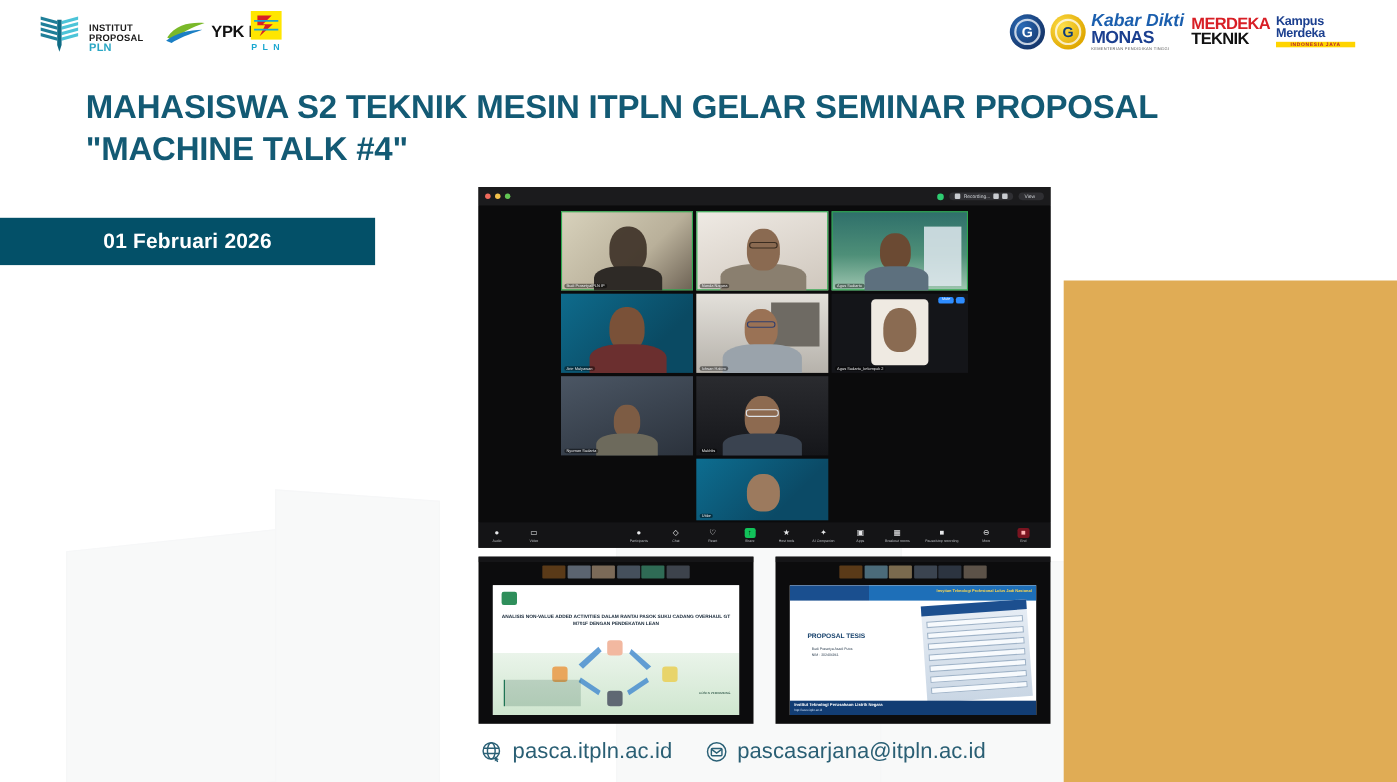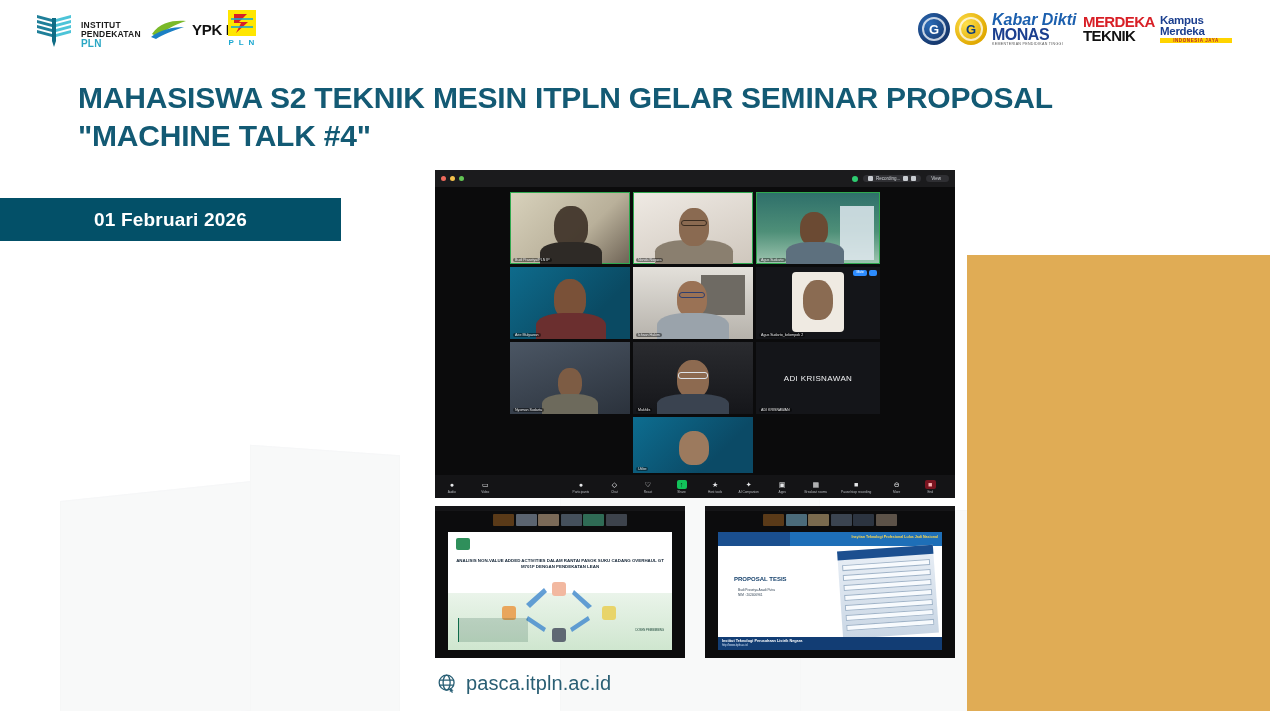--- a/index.html
+++ b/index.html
@@ -184,21 +184,21 @@
           <path d="M38 6 L23 10 L23 13 L38 9 Z"></path>
           <path d="M38 11 L23 15 L23 18 L38 14 Z"></path>
           <path d="M38 16 L23 20 L23 23 L38 19 Z"></path>
           <path d="M38 21 L23 25 L23 28 L38 24 Z"></path>
         </g>
         <path d="M19 9 L23 9 L23 32 L21 38 L19 32 Z" fill="#0f6c85"></path>
       </svg>
     </span>
     <span class="itpln-text">
       <span class="l1" style="display:block">INSTITUT</span>
-      <span class="l2" style="display:block">PENDEKATAN</span>
+      <span class="l2" style="display:block">PROPOSAL</span>
       <span class="l3" style="display:block">PLN</span>
     </span>
   </div>
 
   <div class="logo-ypk">
     <span class="ypk-swoosh">
       <svg width="38" height="22" viewBox="0 0 38 22">
         <path d="M2 16 C10 4 24 2 36 3 C24 7 14 12 8 19 Z" fill="#7ab929"></path>
         <path d="M1 19 C10 12 22 9 34 9 C22 13 12 17 6 21 Z" fill="#1b7fc4"></path>
       </svg>
@@ -328,24 +328,20 @@
         <span class="nm">Nyoman Sudarta</span>
       </div>
 
       <div class="tile" style="left:198px;top:155px;width:120px;height:72px;background:linear-gradient(180deg,#2a2b2f,#15161a);">
         <span class="face" style="left:44px;top:18px;width:32px;height:38px;background:#8d6a50;"></span>
         <span style="position:absolute;left:45px;top:30px;width:30px;height:7px;border:1px solid #dfe3e8;border-radius:3px;"></span>
         <span class="body" style="left:24px;top:52px;width:72px;height:24px;background:#3a4350;"></span>
         <span class="nm">Mukhlis</span>
       </div>
 
-      <div class="tile" style="left:321px;top:155px;width:124px;height:72px;background:#141519;display:flex;align-items:center;justify-content:center;">
-        <span style="font-size:8px;color:#f0f1f3;letter-spacing:.4px;">ADI KRISNAWAN</span>
-        <span class="nm">ADI KRISNAWAN</span>
-      </div>
 
       <div class="tile" style="left:198px;top:230px;width:120px;height:56px;background:linear-gradient(135deg,#0d6d90,#0b4a66 70%);">
         <span class="face" style="left:46px;top:14px;width:30px;height:34px;background:#9c7a5e;"></span>
         <span class="nm">Utibe</span>
       </div>
     </div>
 
     <div class="toolbar">
       <div class="tb-item">
         <span class="tb-ico">●</span>
@@ -475,13 +471,23 @@
     <span class="f-ico">
       <svg width="21" height="21" viewBox="0 0 24 24" fill="none" stroke="#2a6076" stroke-width="1.5">
         <circle cx="11" cy="11" r="8.5"></circle>
         <ellipse cx="11" cy="11" rx="4" ry="8.5"></ellipse>
         <path d="M2.6 8.2h16.8M2.6 13.8h16.8"></path>
         <path d="M14.5 16.5l4.5 3.5-1.6.3.8 2-1.3.6-.9-2-1.3 1.1z" fill="#2a6076" stroke="none"></path>
       </svg>
     </span>
     <span class="f-txt">pasca.itpln.ac.id</span>
   </div>
+  <div class="f-item">
+    <span class="f-ico">
+      <svg width="21" height="21" viewBox="0 0 24 24" fill="none" stroke="#2a6076" stroke-width="1.5">
+        <circle cx="12" cy="12" r="9.5"></circle>
+        <rect x="6.5" y="8.5" width="11" height="7.5" rx="1"></rect>
+        <path d="M6.5 9.2l5.5 4 5.5-4"></path>
+      </svg>
+    </span>
+    <span class="f-txt">pascasarjana@itpln.ac.id</span>
+  </div>
 </div>
 
 </body></html>

